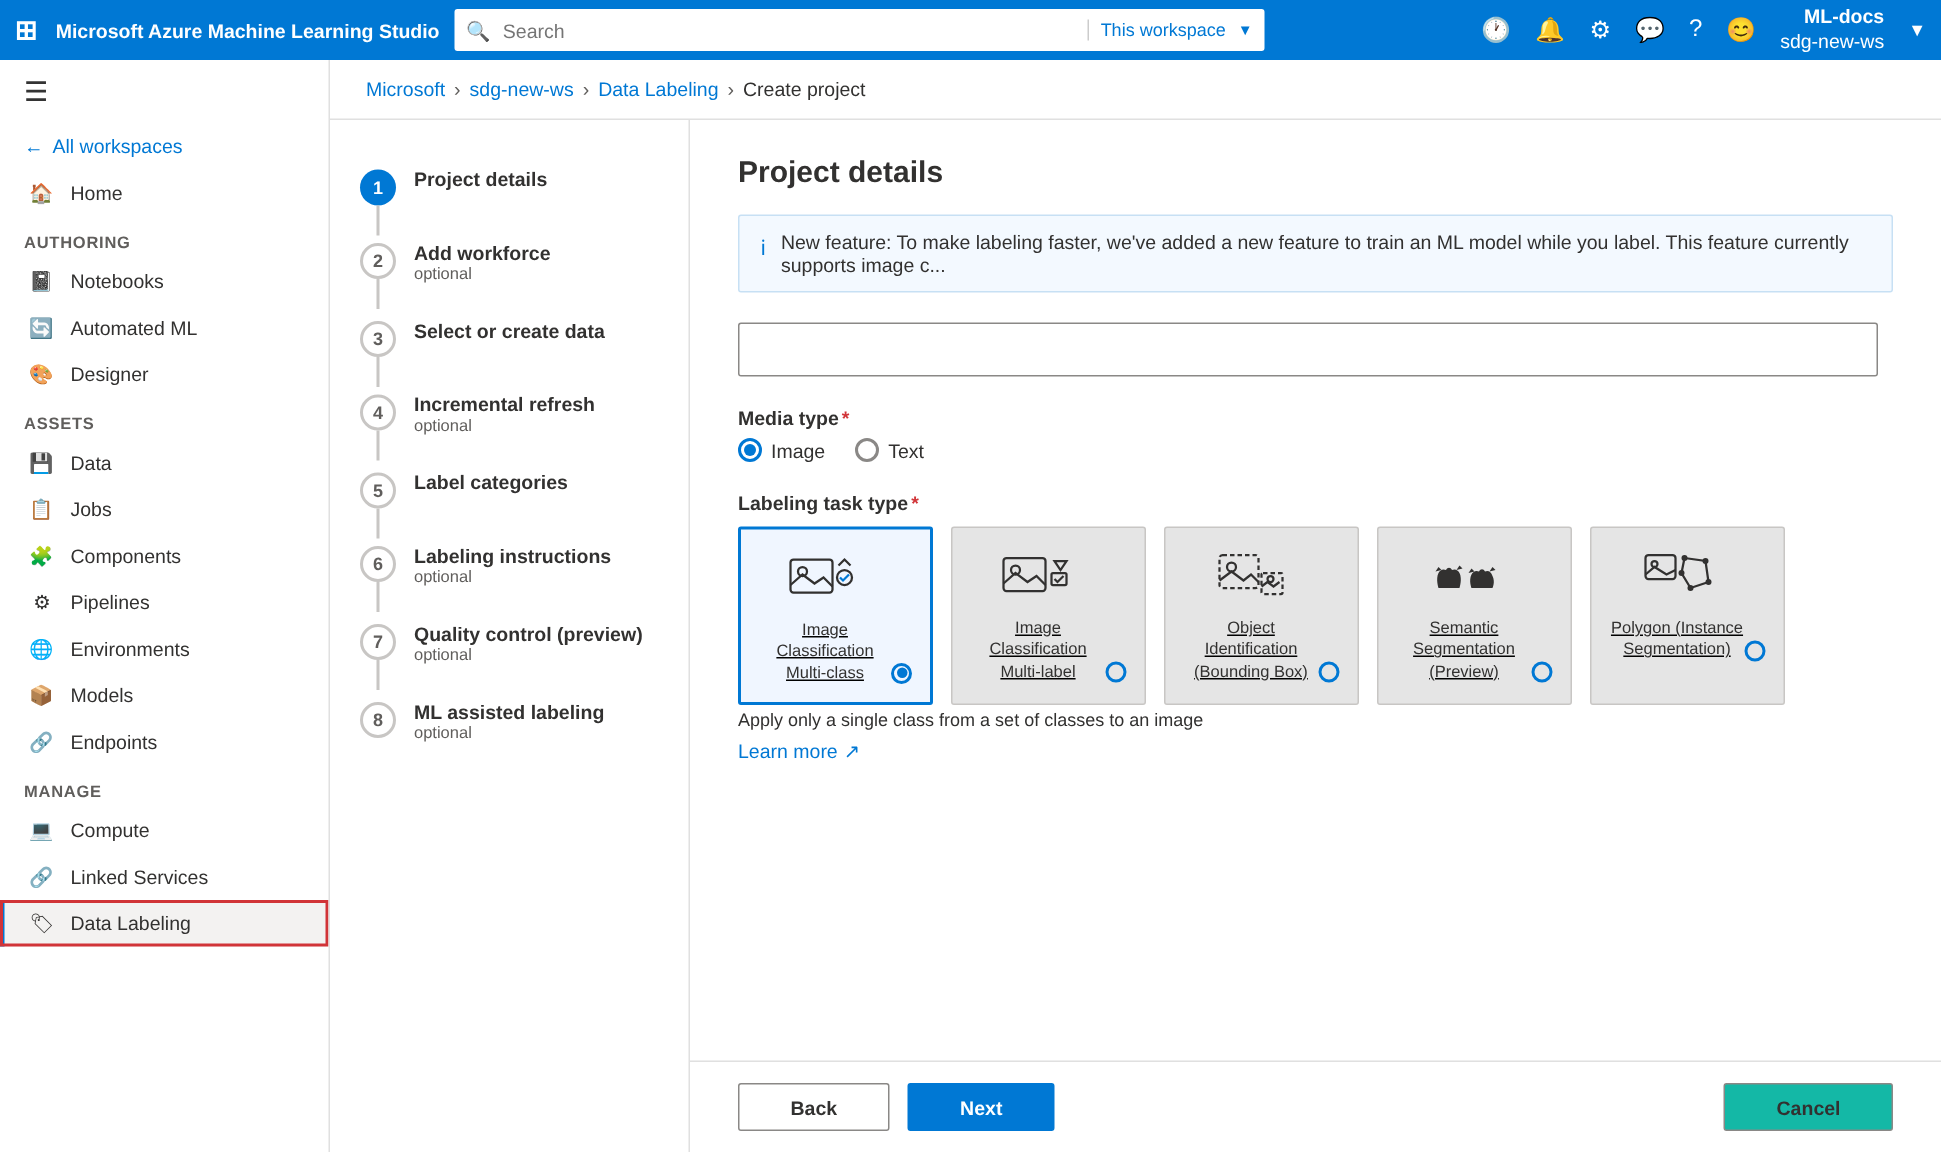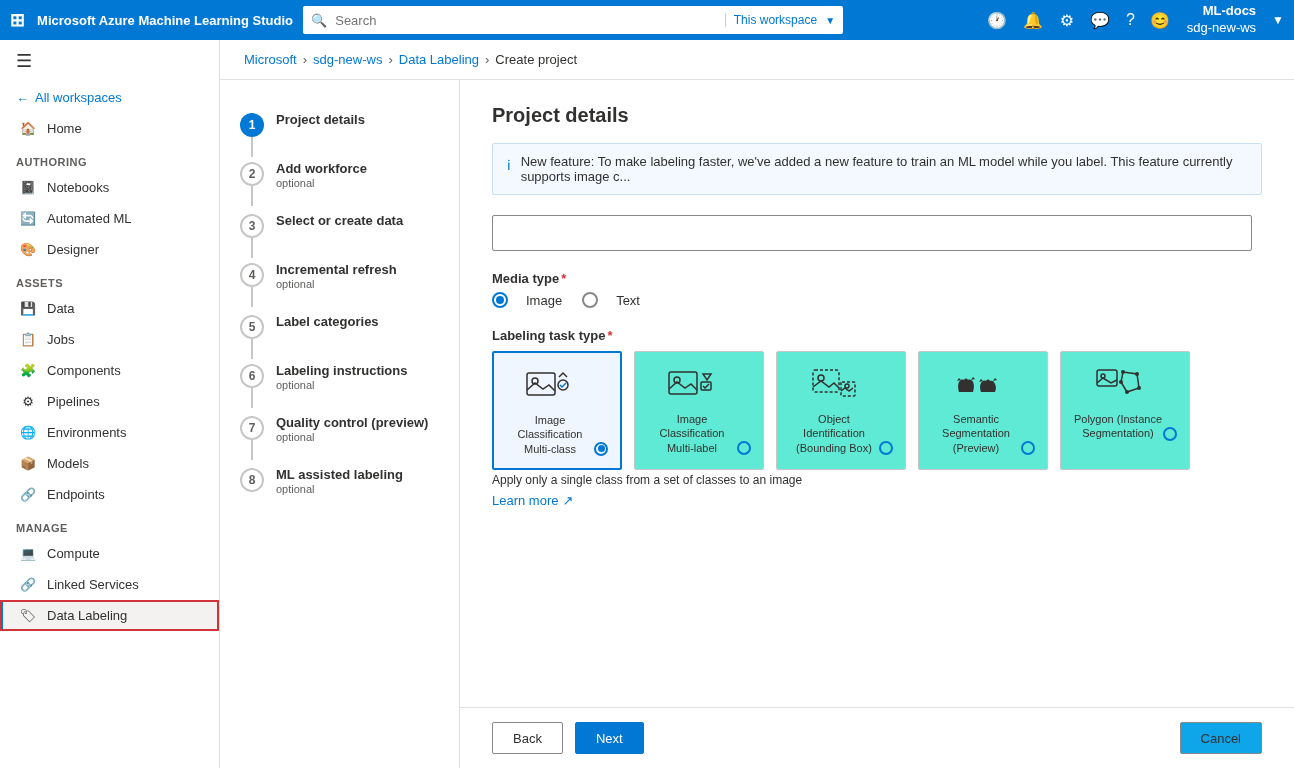--- a/index.html
+++ b/index.html
@@ -177,82 +177,82 @@
       border: 2px solid #0078d4;
       display: flex; align-items: center; justify-content: center;
     }
     .radio-circle.checked::after {
       content: '';
       width: 8px; height: 8px;
       background: #0078d4;
       border-radius: 50%;
     }
     .radio-circle.unchecked { border-color: #8a8886; }
-    .radio-label { font-size: 13px; color: #323130; margin-left: 12px; }
+    .radio-label { font-size: 13px; color: #323130; }
 
     
     .task-cards { display: flex; gap: 12px; flex-wrap: wrap; margin-top: 8px; }
     .task-card {
       width: 130px;
       border: 1px solid #c8c6c4;
       border-radius: 2px;
       padding: 12px;
       display: flex;
       flex-direction: column;
       align-items: center;
       text-align: center;
       cursor: pointer;
-      background: #5eead4;
+      background: #e5e5e5;
       gap: 8px;
     }
     .task-card.selected { border: 2px solid #0078d4; background: #f0f6ff; }
     .task-card-label { font-size: 11px; color: #323130; line-height: 1.3; }
     .task-card .radio-dot {
       width: 14px; height: 14px;
       border-radius: 50%;
       border: 2px solid #0078d4;
       display: flex; align-items: center; justify-content: center;
       align-self: flex-end;
     }
     .task-card .radio-dot.filled::after {
       content: '';
       width: 7px; height: 7px;
       background: #0078d4;
       border-radius: 50%;
     }
 
-    .task-card-row { display: flex; align-items: center; width: 100%; }
+    .task-card-row { display: flex; align-items: center; width: 100%; text-decoration: underline; }
 
     .card-inner { display: flex; flex-direction: column; align-items: center; gap: 8px; flex: 1; }
 
     .task-description { font-size: 12px; color: #323130; margin-top: 3px; }
     .learn-more { color: #0078d4; font-size: 12px; cursor: pointer; margin-top: 6px; display: inline-flex; align-items: center; gap: 4px; text-decoration: none; }
 
     
     .form-footer {
       background: white;
       border-top: 1px solid #e0e0e0;
       padding: 14px 32px;
       display: flex;
       align-items: center;
       gap: 12px;
       flex-shrink: 0;
     }
     .btn {
       height: 32px;
-      padding: 0 20px;
+      padding: 0 34px;
       border-radius: 2px;
       font-size: 13px;
       cursor: pointer;
-      font-weight: 400;
+      font-weight: 700;
       border: 1px solid;
     }
     .btn-primary { background: #0078d4; color: white; border-color: #0078d4; }
     .btn-secondary { background: white; color: #323130; border-color: #8a8886; }
-    .btn-outline { background: #0ea5e9; color: #323130; border-color: #8a8886; }
+    .btn-outline { background: #14b8a6; color: #323130; border-color: #8a8886; }
 
     
     .task-card svg { width: 50px; height: 40px; }
 
     
     .data-labeling-active {
       background: #f3f2f1;
       border-left: 3px solid #0078d4 !important;
       outline: 2px solid #d13438;
       outline-offset: -2px;

